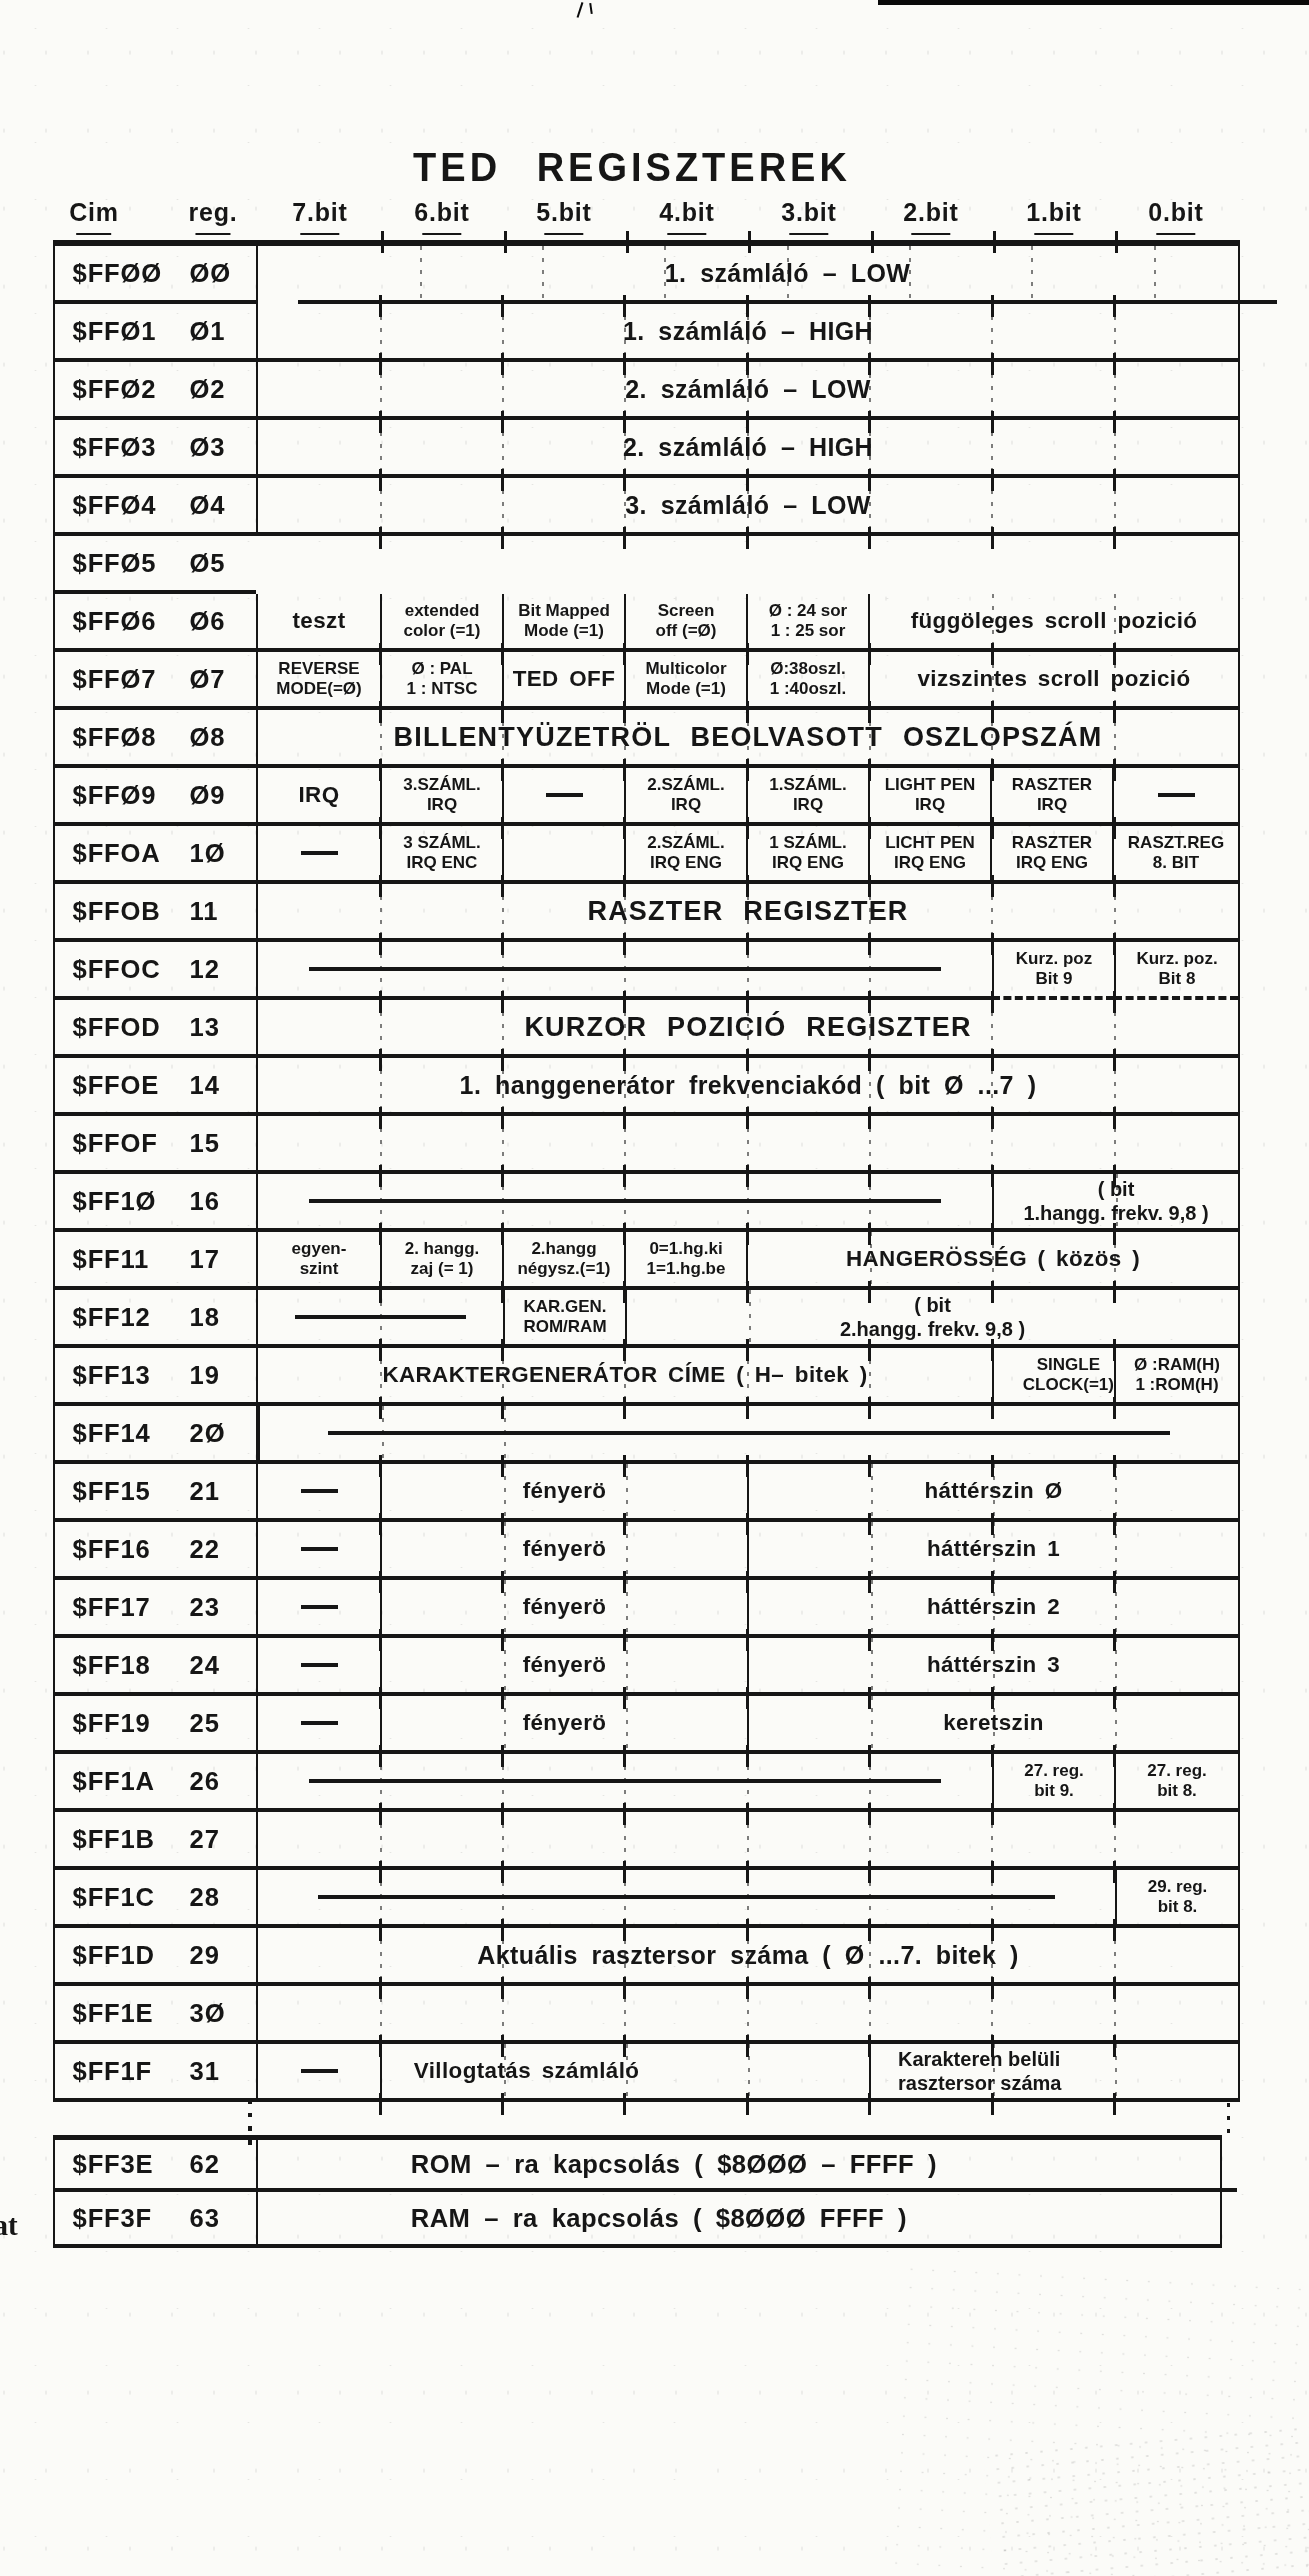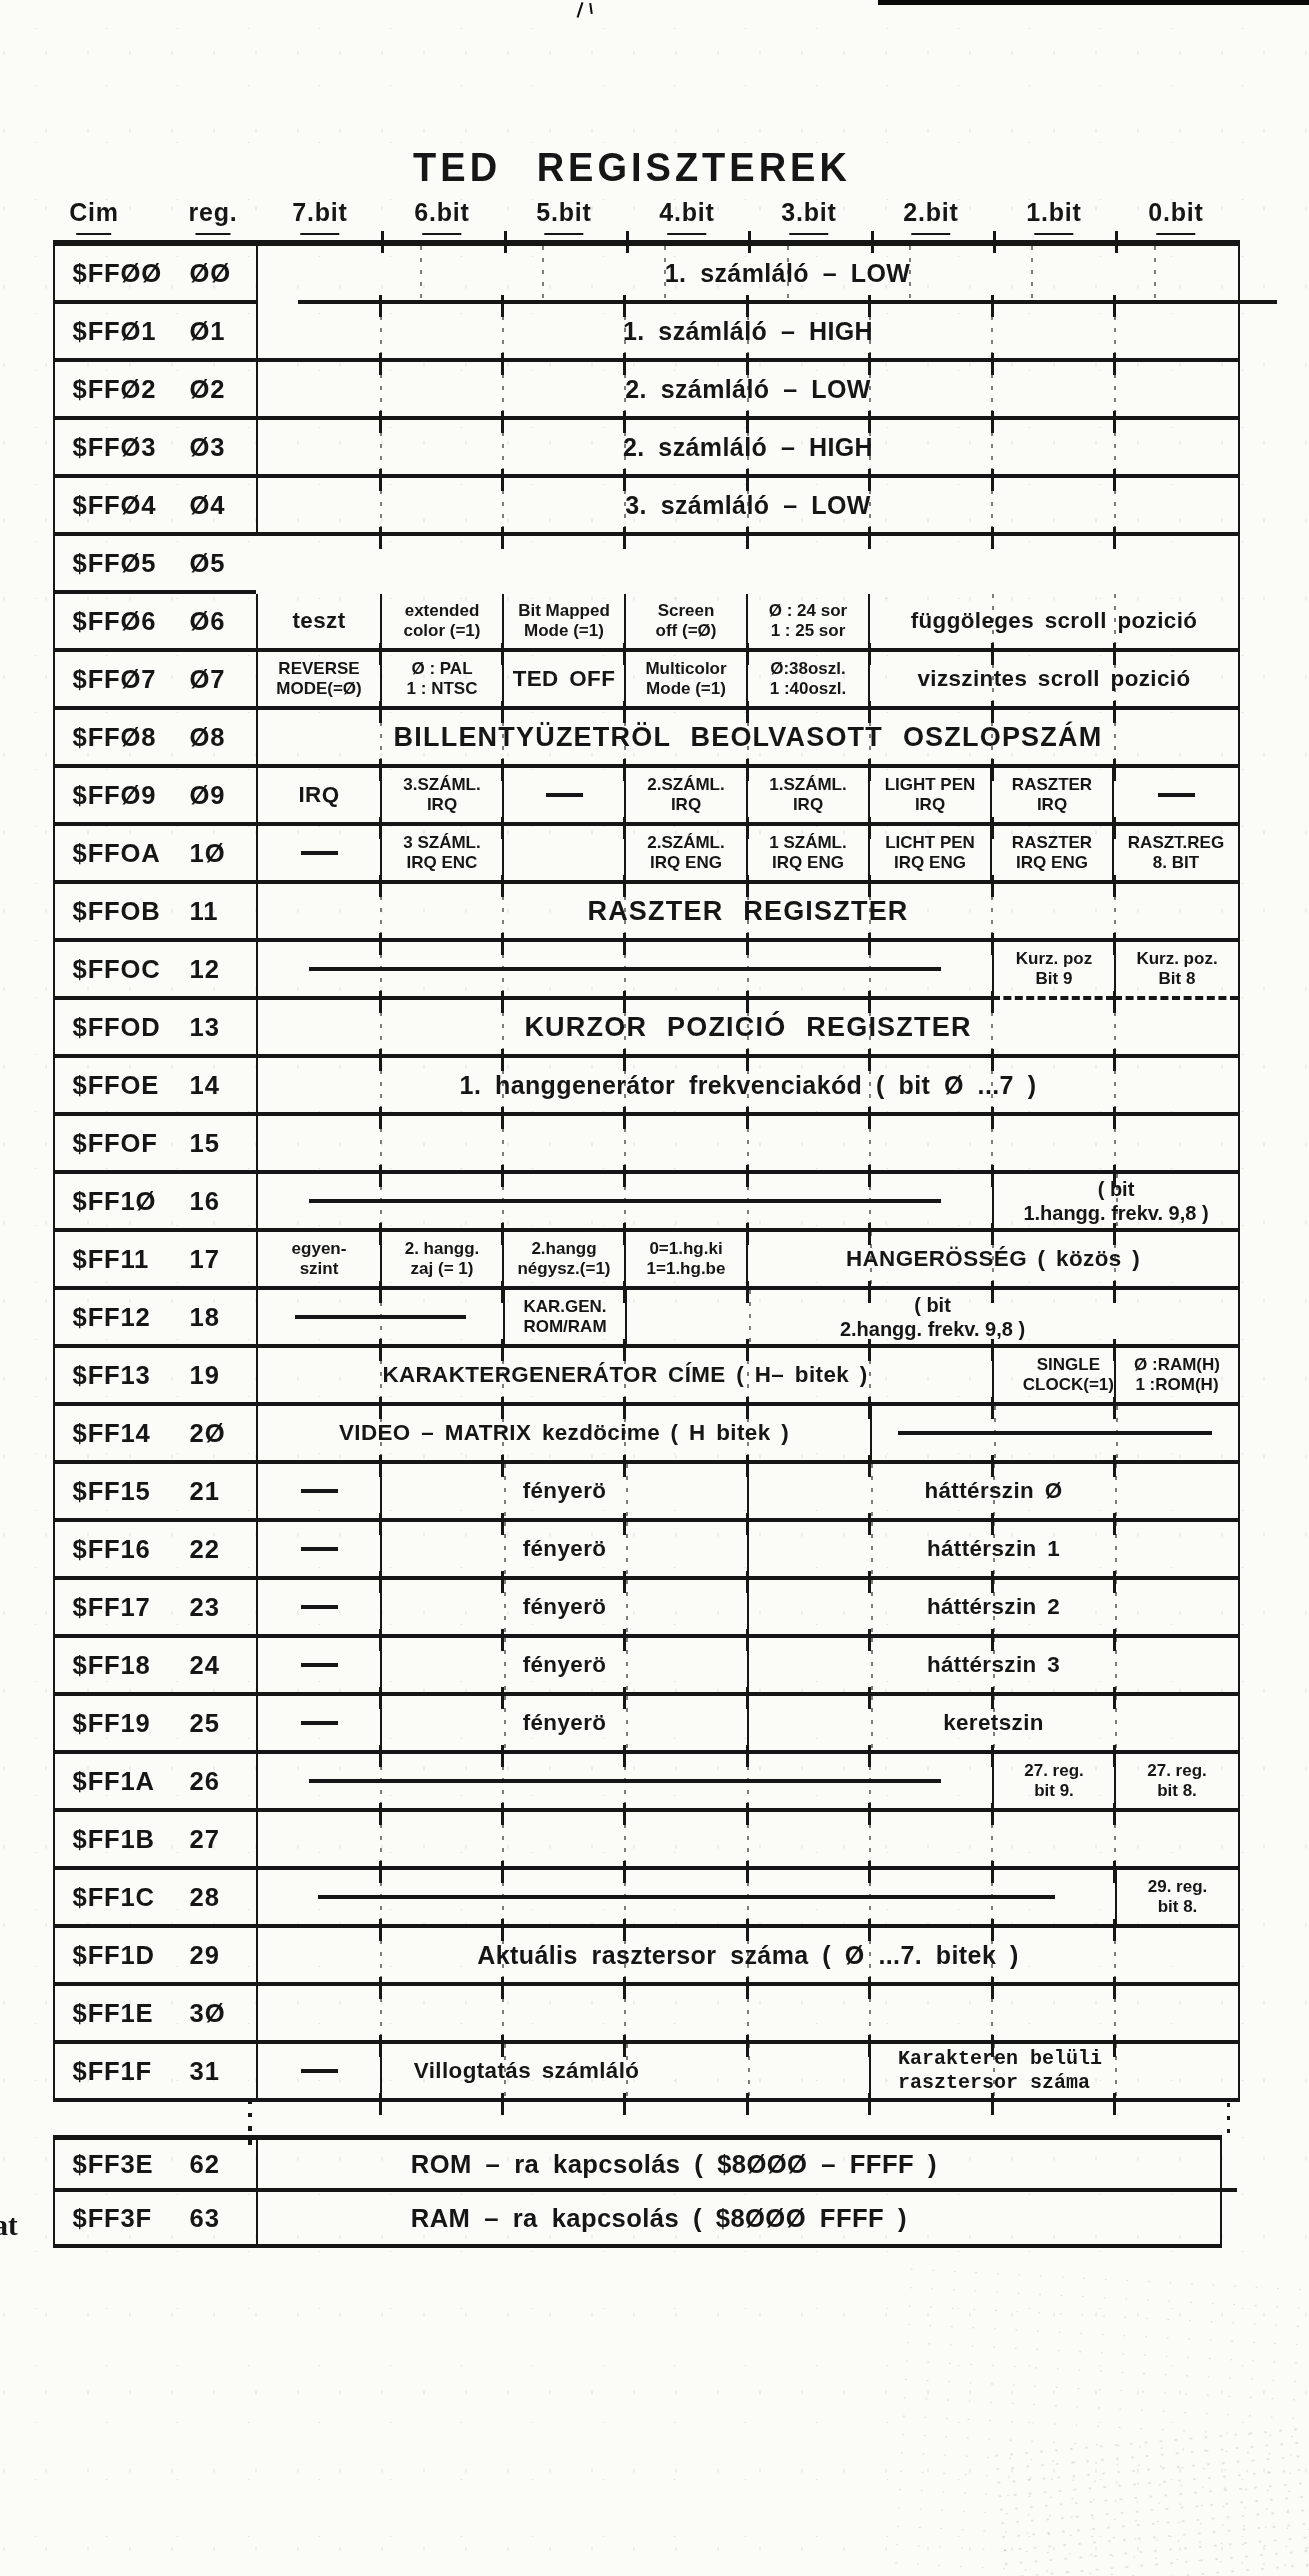--- a/index.html
+++ b/index.html
@@ -759,27 +759,20 @@
           <div class="tick" style="left: 733px;"></div>
           <div class="tick" style="left: 855px;"></div>
         </div>
       </div>
       <div class="row">
         <div class="addr-zone">
           <span class="addr">$FF14</span>
           <span class="reg">2Ø</span>
         </div>
         <div class="bits">
-          <div class="cell first" style="flex: 0 0 612px;">
-            <div class="txt">VIDEO – MATRIX  kezdöcime  ( H  bitek )</div>
-            <div class="guide" style="left: 122px;"></div>
-            <div class="guide" style="left: 244px;"></div>
-            <div class="guide" style="left: 366px;"></div>
-            <div class="guide" style="left: 489px;"></div>
-          </div>
           <div class="cell" style="flex: 1 0 367px;">
             <div class="dash long"></div>
             <div class="guide" style="left: 122px;"></div>
             <div class="guide" style="left: 244px;"></div>
           </div>
           <div class="tick" style="left: 121px;"></div>
           <div class="tick" style="left: 243px;"></div>
           <div class="tick" style="left: 365px;"></div>
           <div class="tick" style="left: 488px;"></div>
           <div class="tick" style="left: 610px;"></div>
@@ -1078,21 +1071,21 @@
         <div class="bits">
           <div class="cell first" style="flex: 0 0 122px;">
             <div class="dash short"></div>
           </div>
           <div class="cell left" style="flex: 0 0 489px;">
             <div class="txt">Villogtatás  számláló</div>
             <div class="guide" style="left: 122px;"></div>
             <div class="guide" style="left: 244px;"></div>
             <div class="guide" style="left: 366px;"></div>
           </div>
-          <div class="cell left" style="flex: 1 0 367px; font-family: Liberation Mono, monospace;">
+          <div class="cell left" style="flex: 1 0 367px;">
             <div class="lines wide">
               <div>Karakteren  belüli</div>
               <div>rasztersor  száma</div>
             </div>
             <div class="guide" style="left: 122px;"></div>
             <div class="guide" style="left: 244px;"></div>
           </div>
           <div class="tick" style="left: 121px;"></div>
           <div class="tick" style="left: 243px;"></div>
           <div class="tick" style="left: 365px;"></div>

